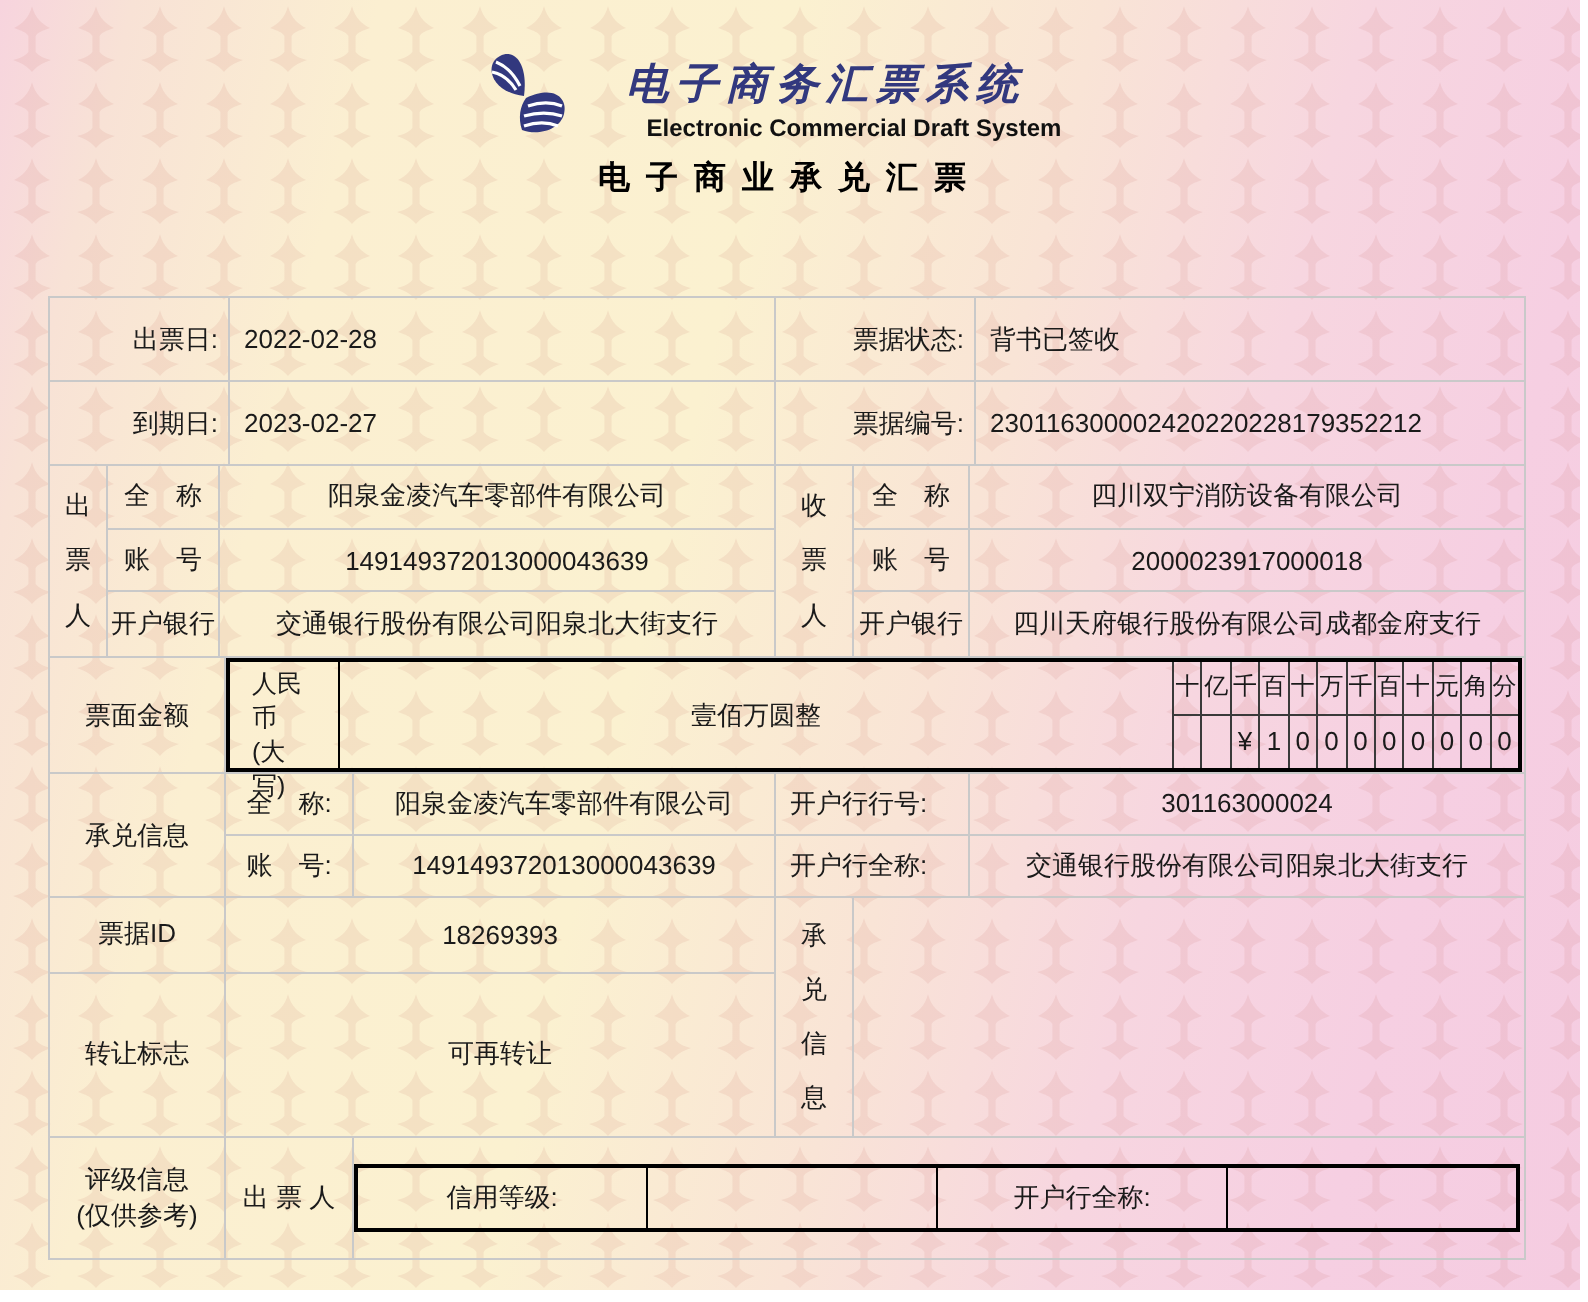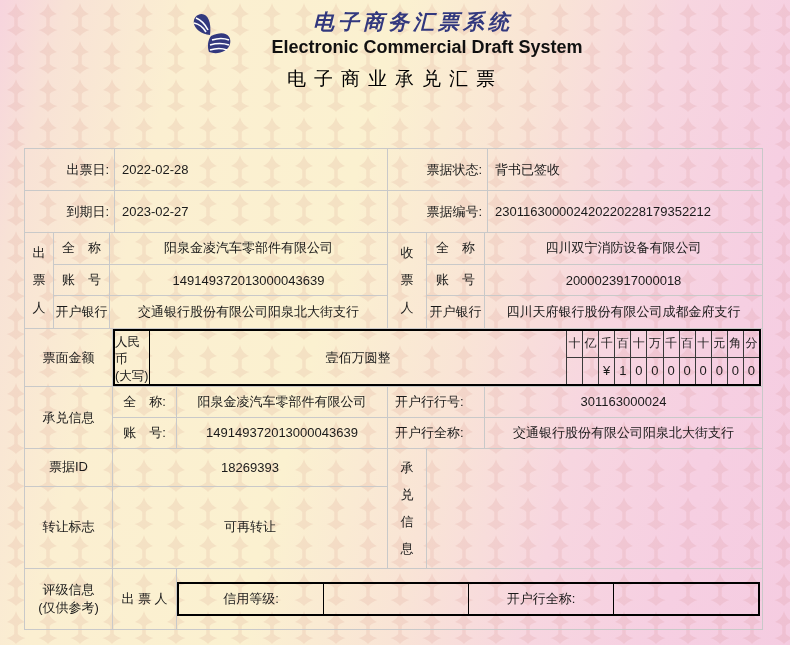--- a/index.html
+++ b/index.html
@@ -14,31 +14,31 @@
     font-family:"Liberation Sans","DejaVu Sans",sans-serif;
     color:var(--ink);font-size:13px;overflow:hidden;
   }
   .bill{
     position:relative;width:790px;height:645px;
     background:linear-gradient(104deg,
       #f7d4de 0%, #f8e2d6 7%, #fbefd1 20%, #fbf1d0 42%,
       #f9e4d6 58%, #f7d6e0 72%, #f6cfe2 86%, #f5cce1 100%);
   }
   .pattern{position:absolute;inset:0;pointer-events:none;}
-  .header{position:absolute;top:8px;left:0;width:100%;
+  .header{position:absolute;top:24px;left:0;width:100%;
     display:flex;flex-direction:column;align-items:center;}
   .brand{display:flex;align-items:flex-end;gap:10px;margin-left:-18px;}
   .brand-text{display:flex;flex-direction:column;align-items:center;}
   .brand-cn{
     font-family:"DejaVu Serif","Liberation Serif",serif;
     font-style:italic;font-weight:bold;font-size:21px;
     letter-spacing:4px;color:var(--navy);
   }
-  .brand-en{font-size:18px;font-weight:bold;color:#111;margin-top:1px;margin-left:28px;}
-  .doc-title{font-size:19px;font-weight:normal;letter-spacing:8px;margin-top:8px;color:#000;}
+  .brand-en{font-size:12px;font-weight:bold;color:#111;margin-top:1px;margin-left:28px;}
+  .doc-title{font-size:16px;font-weight:bold;letter-spacing:8px;margin-top:8px;color:#000;}
 
   .tbl{
     position:absolute;left:24px;top:148px;width:739px;height:482px;
     border:1px solid var(--line);
   }
   .band{display:flex;border-bottom:1px solid var(--line);}
   .band:last-child{border-bottom:none;}
   .cell{display:flex;align-items:center;overflow:hidden;white-space:nowrap;}
   .br{border-right:1px solid var(--line);}
   .bb{border-bottom:1px solid var(--line);}
@@ -52,22 +52,22 @@
     align-items:center;padding:6px 0;}
   .h42{height:42px;}.h96{height:96px;}.h58{height:58px;}
   .h62{height:62px;}.h120{height:120px;}.h60{height:60px;}
   .h32{height:32px;}.h31{height:31px;}.h38{height:38px;}
   .h82{height:82px;}.h47{height:47px;}.h35{height:35px;}
   .w29{width:29px;}.w39{width:39px;}.w56{width:56px;}.w58{width:58px;}
   .w64{width:64px;}.w88{width:88px;}.w90{width:90px;}.w97{width:97px;}
   .w100{width:100px;}.w273{width:273px;}.w275{width:275px;}.w363{width:363px;}
 
   .amount-box{flex:1 1 auto;border:2px solid var(--box);display:flex;margin-right:1px;}
-  .cur{width:35px;border-right:1px solid var(--box);display:flex;flex-direction:column;
-    justify-content:space-around;padding:3px 0;font-size:12.5px;}
+  .cur{width:55px;border-right:1px solid var(--box);display:flex;flex-direction:column;
+    justify-content:space-around;padding:3px 11px;font-size:12.5px;}
   .words{width:416px;display:flex;align-items:center;justify-content:center;}
   .digit-grid{flex:1 1 auto;display:grid;
     grid-template-columns:repeat(12,1fr);grid-template-rows:1fr 1fr;}
   .digit-grid span{display:flex;align-items:center;justify-content:center;
     border-left:1px solid #3a3a3a;font-size:12px;}
   .digit-grid span:nth-child(-n+12){border-bottom:1px solid #3a3a3a;}
   .digit-grid span.dv{font-size:13px;}
 
   .promise{font-size:12.5px;}
   .two-line{flex-direction:column;justify-content:center;padding:7px 0;}

